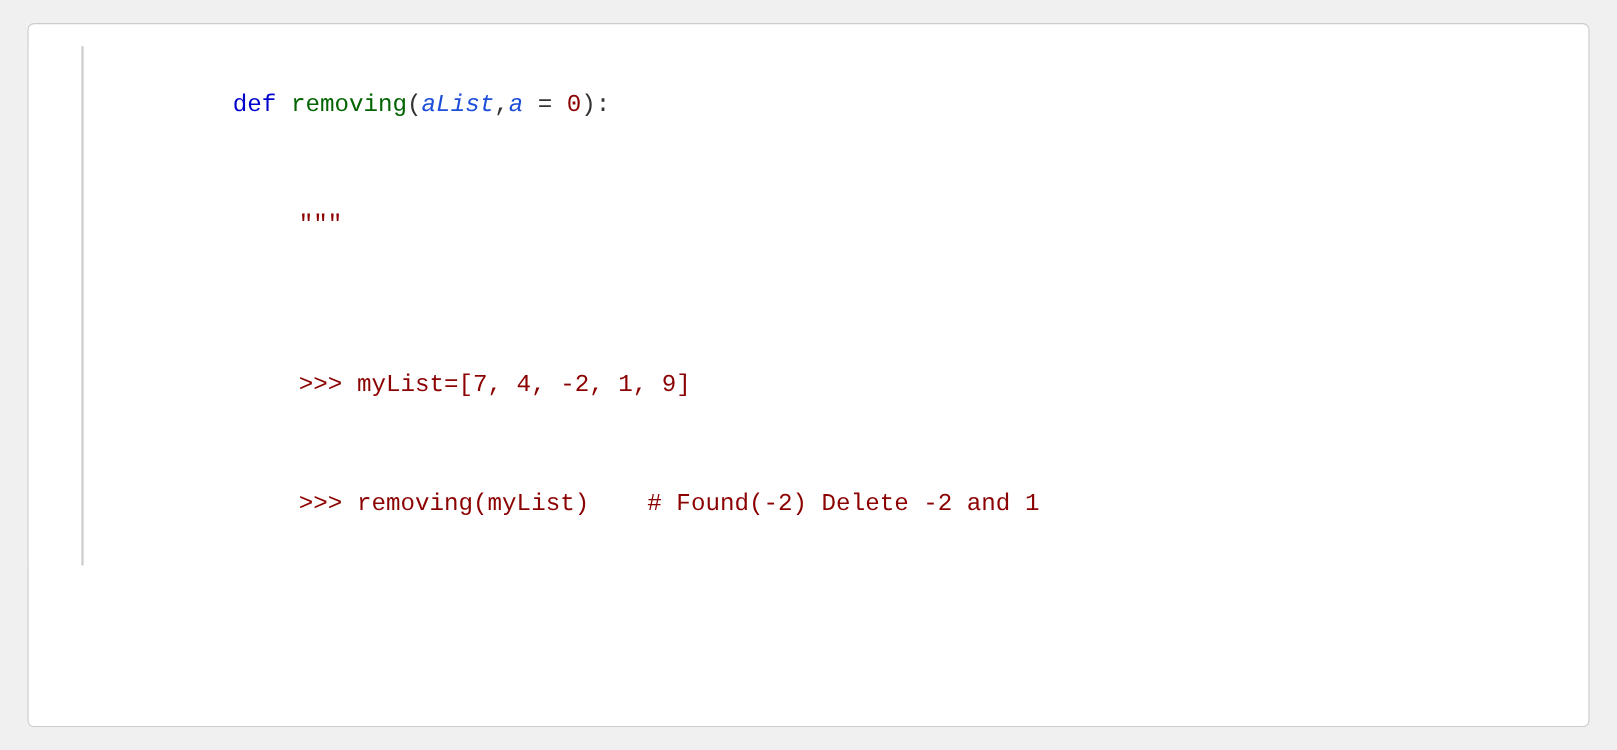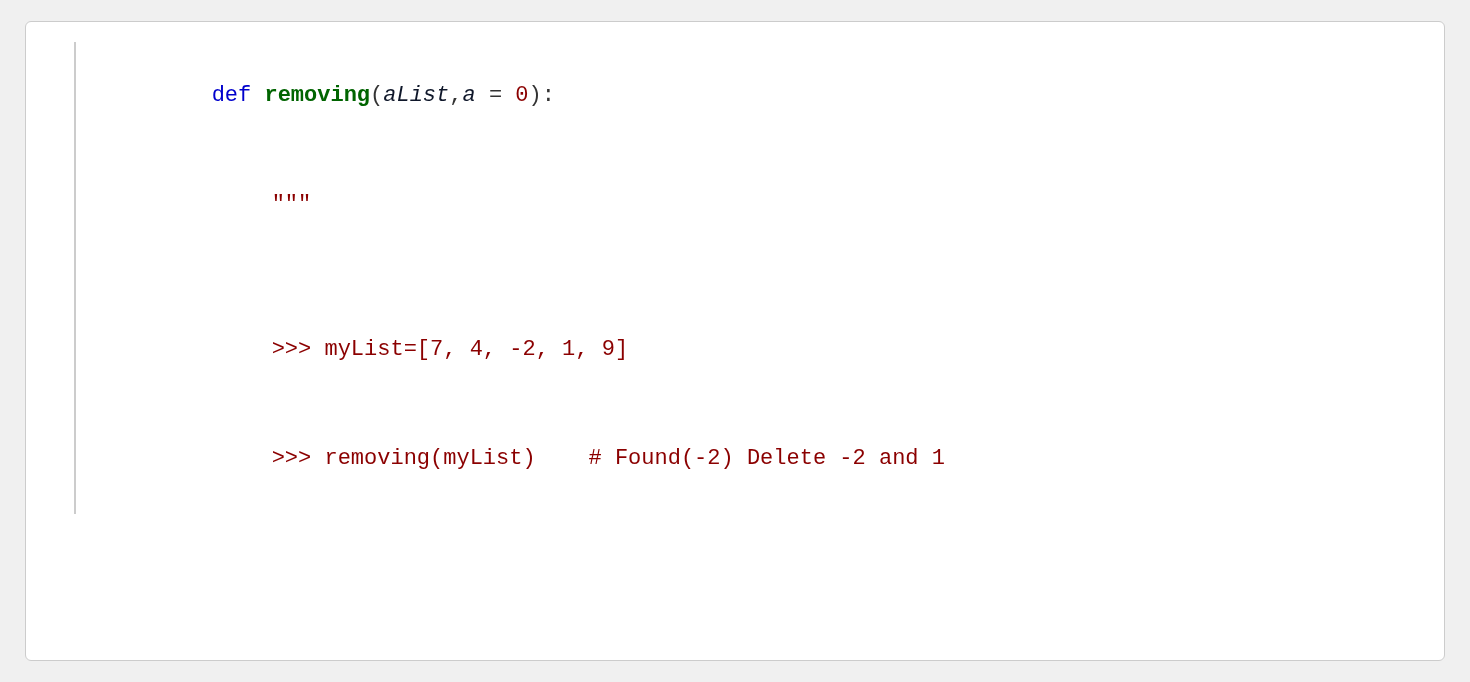--- a/index.html
+++ b/index.html
@@ -47,22 +47,22 @@
     }
 
     .code-line {
       font-size: 22px;
       line-height: 1.65;
       white-space: pre;
       font-family: 'Courier New', Courier, monospace;
     }
 
     .kw { color: #0000cd; font-weight: normal; } 
-    .fn { color: #006400; font-weight: bold; } 
-    .param { color: #0f172a; font-style: italic; } 
+    .fn { color: #006400; } 
+    .param { color: #1d4ed8; font-style: italic; } 
     .default-val { color: #8b0000; } 
     .punc { color: #333333; } 
     .docstring { color: #8b0000; } 
     .prompt { color: #8b0000; } 
     .output { color: #8b0000; } 
 
     .indent1 {
       padding-left: 60px;
     }
   </style>

